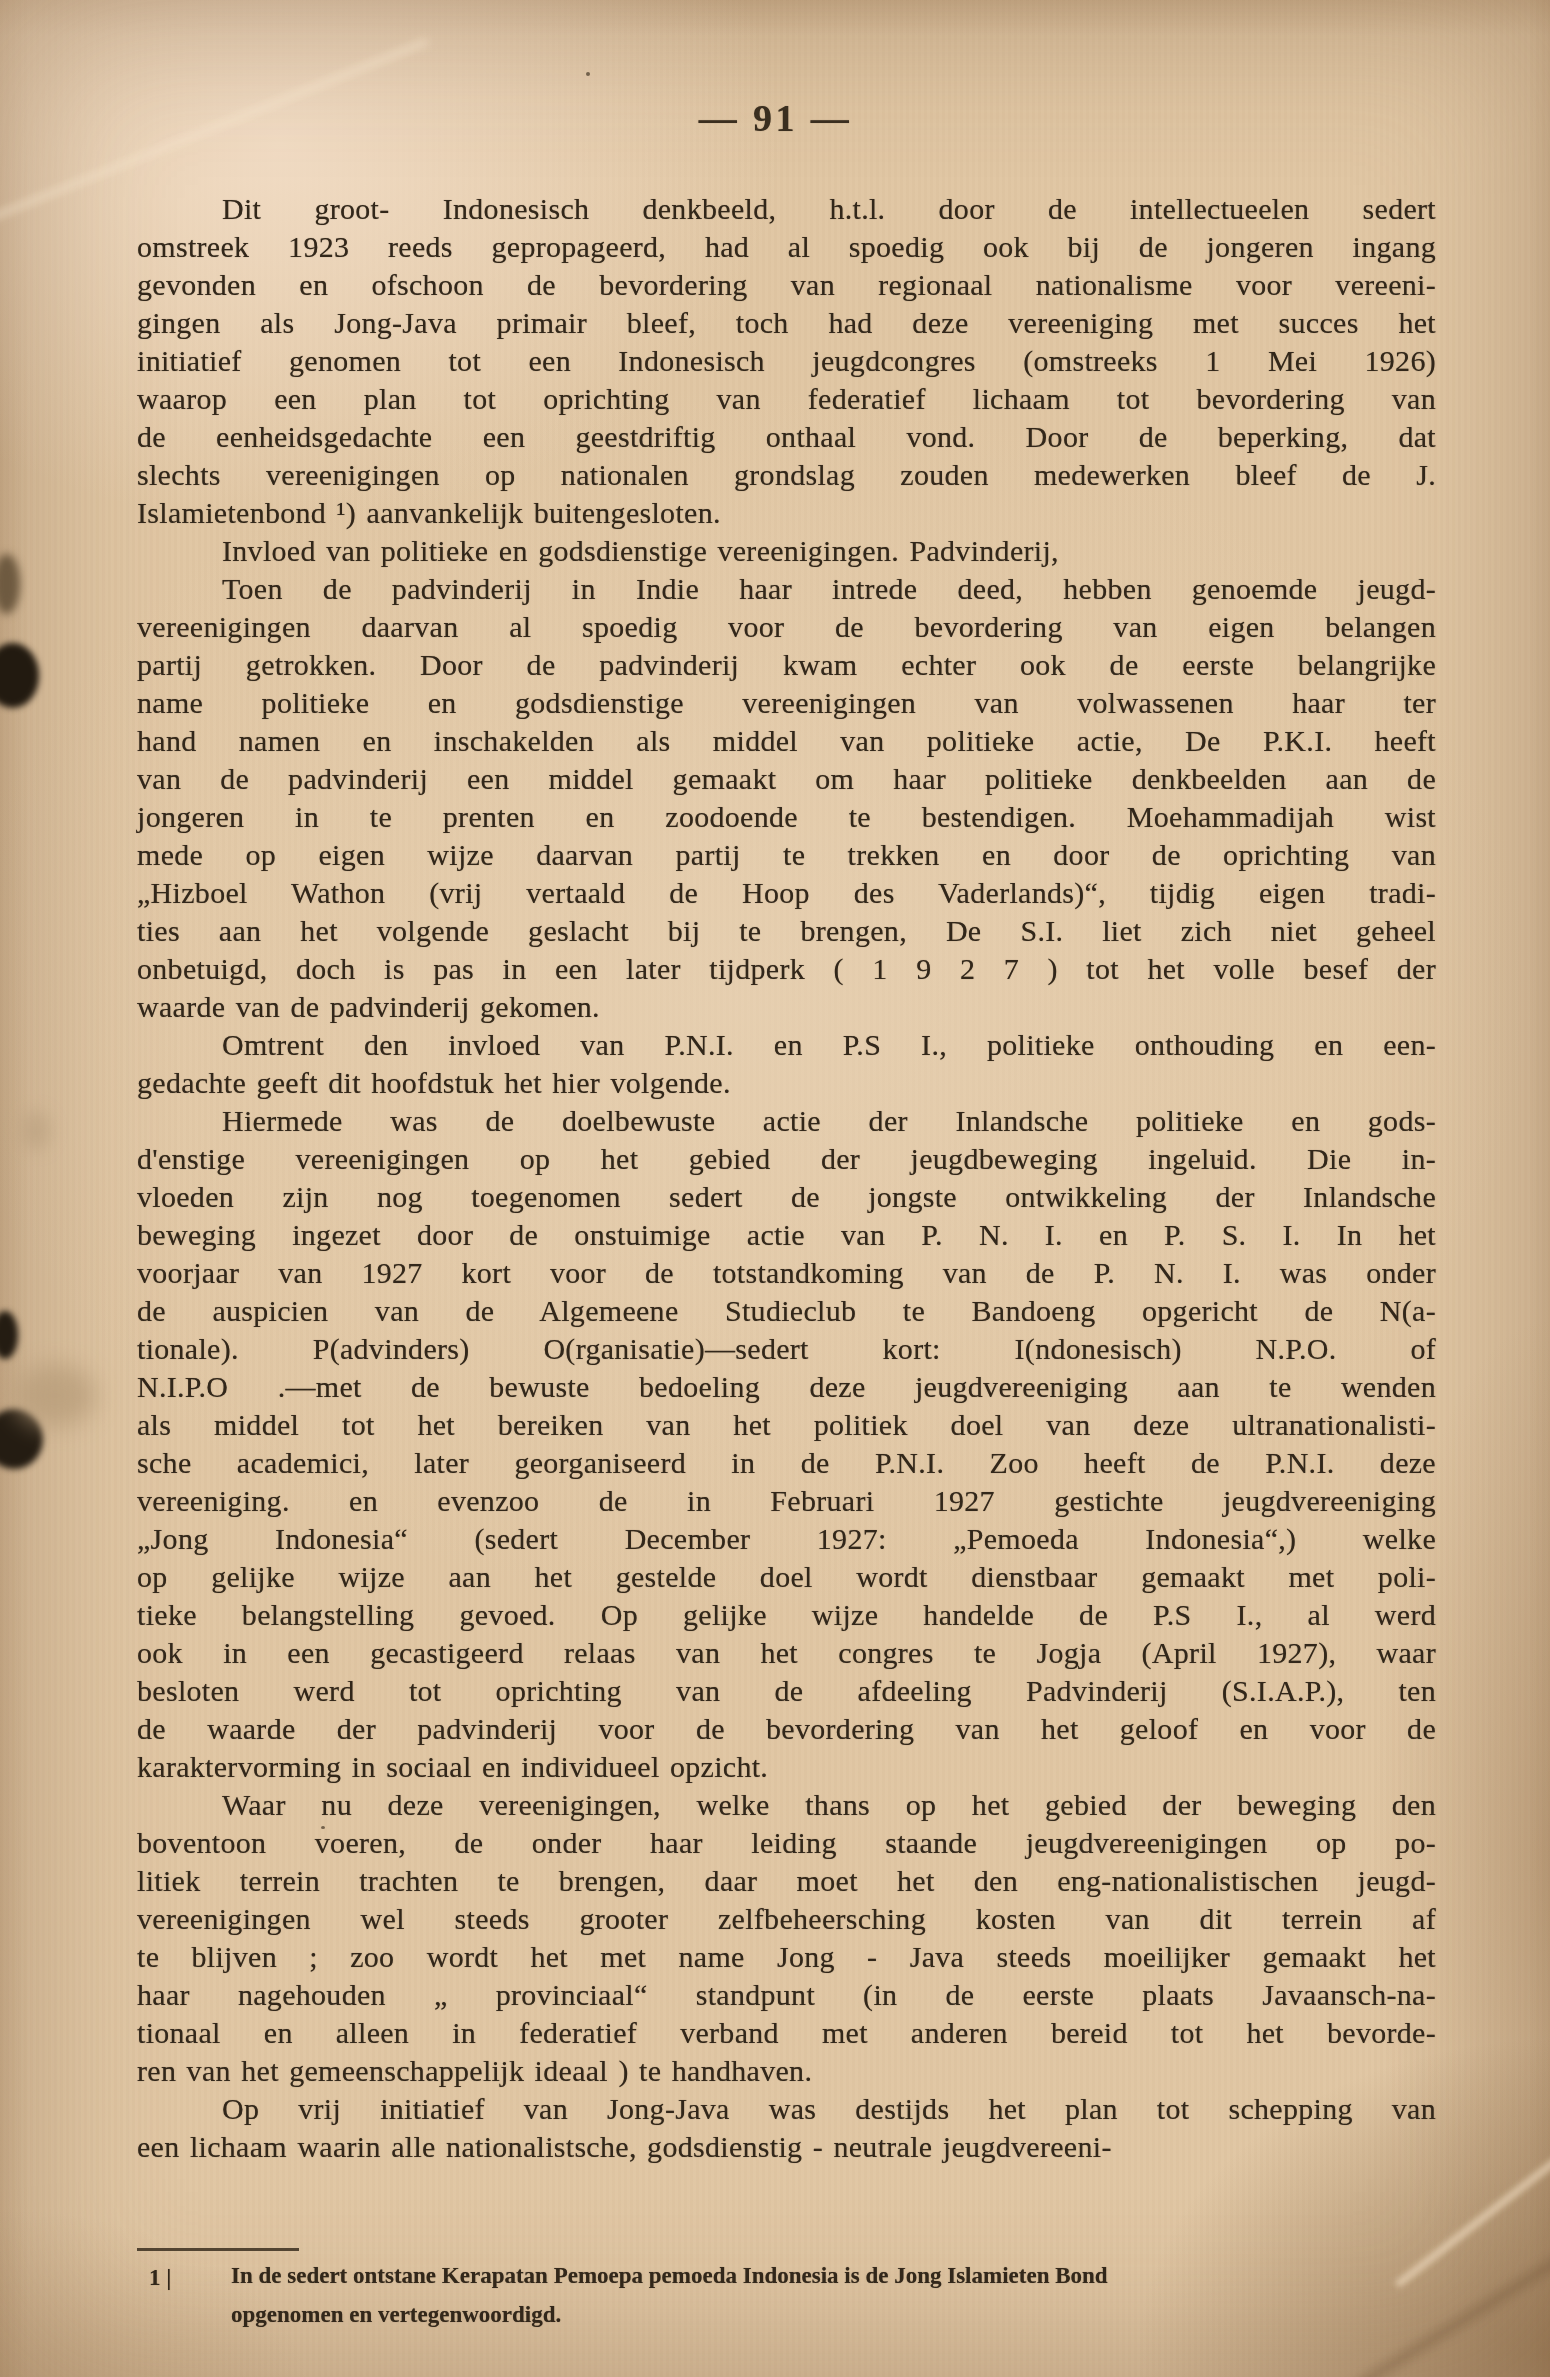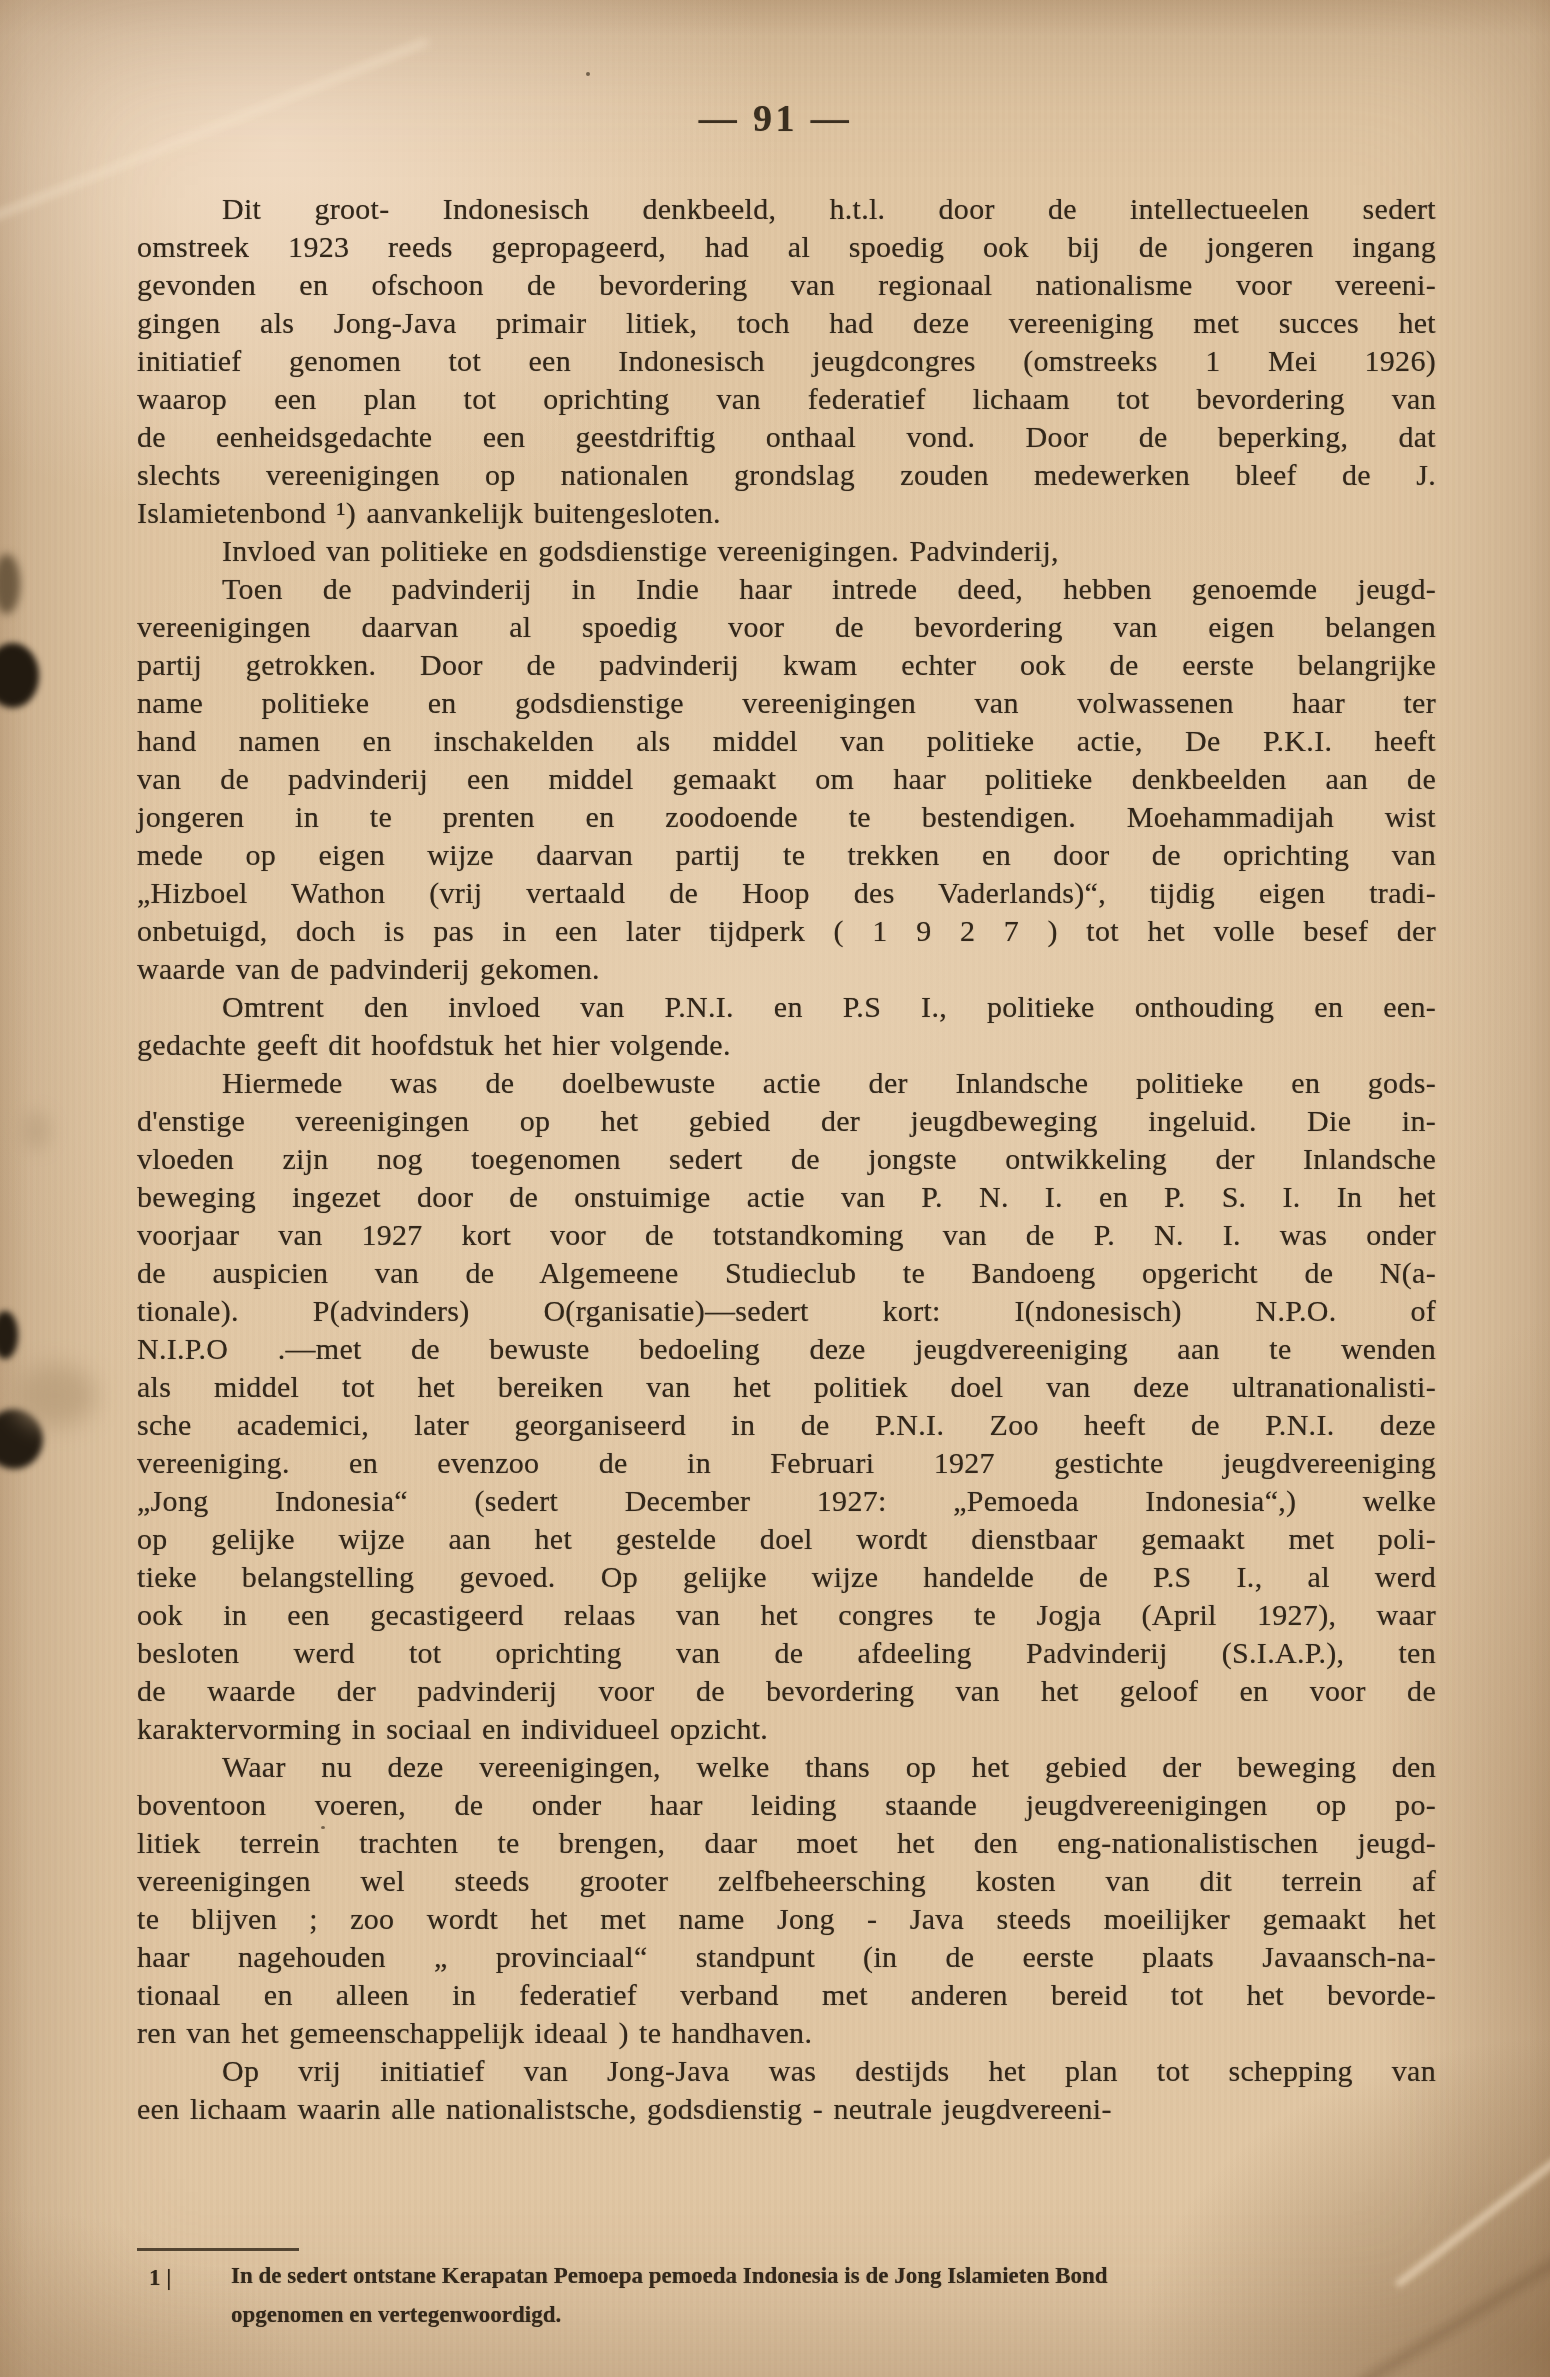--- a/index.html
+++ b/index.html
@@ -72,36 +72,37 @@
 <body>
 
 <div class="page">
   <div class="crease c3"></div>
   <div class="pagenum">— 91 —</div>
 
   <div class="body">
       <div class="line ind">Dit groot- Indonesisch denkbeeld, h.t.l. door de intellectueelen sedert</div>
       <div class="line">omstreek 1923 reeds gepropageerd, had al spoedig ook bij de jongeren ingang</div>
       <div class="line">gevonden en ofschoon de bevordering van regionaal nationalisme voor vereeni-</div>
-      <div class="line">gingen als Jong-Java primair litiek, toch had deze vereeniging met succes het</div>
+      <div class="line">gingen als Jong-Java primair bleef, toch had deze vereeniging met succes het</div>
       <div class="line">initiatief genomen tot een Indonesisch jeugdcongres (omstreeks 1 Mei 1926)</div>
       <div class="line">waarop een plan tot oprichting van federatief lichaam tot bevordering van</div>
       <div class="line">de eenheidsgedachte een geestdriftig onthaal vond.  Door de beperking, dat</div>
       <div class="line">slechts vereenigingen op nationalen grondslag zouden medewerken bleef de J.</div>
       <div class="line end">Islamietenbond ¹) aanvankelijk buitengesloten.</div>
       <div class="line ind end">Invloed van politieke en godsdienstige vereenigingen.  Padvinderij,</div>
       <div class="line ind">Toen de padvinderij in Indie haar intrede deed, hebben genoemde jeugd-</div>
       <div class="line">vereenigingen daarvan al spoedig voor de bevordering van eigen belangen</div>
       <div class="line">partij getrokken. Door de padvinderij kwam echter ook de eerste belangrijke</div>
       <div class="line">name politieke en godsdienstige vereenigingen van volwassenen haar ter</div>
       <div class="line">hand namen en inschakelden als middel van politieke actie, De P.K.I. heeft</div>
       <div class="line">van de padvinderij een middel gemaakt om haar politieke denkbeelden aan de</div>
       <div class="line">jongeren in te prenten en zoodoende te bestendigen. Moehammadijah wist</div>
       <div class="line">mede op eigen wijze daarvan partij te trekken en  door de oprichting van</div>
       <div class="line">„Hizboel Wathon (vrij vertaald de Hoop des Vaderlands)“, tijdig eigen tradi-</div>
+      <div class="line">ties aan het volgende geslacht bij te brengen, De S.I. liet zich niet geheel</div>
       <div class="line">onbetuigd, doch is pas in een later tijdperk ( 1 9 2 7 ) tot het volle besef der</div>
       <div class="line end">waarde van de padvinderij gekomen.</div>
       <div class="line ind">Omtrent den invloed van P.N.I. en P.S I., politieke onthouding en een-</div>
       <div class="line end">gedachte geeft dit hoofdstuk het hier volgende.</div>
       <div class="line ind">Hiermede was de doelbewuste actie der Inlandsche politieke en gods-</div>
       <div class="line">d'enstige vereenigingen op het gebied  der  jeugdbeweging ingeluid. Die in-</div>
       <div class="line">vloeden zijn nog toegenomen sedert de jongste ontwikkeling der Inlandsche</div>
       <div class="line">beweging ingezet door de onstuimige actie van P. N. I. en  P. S. I. In het</div>
       <div class="line">voorjaar van 1927 kort voor de totstandkoming van de P. N. I. was onder</div>
       <div class="line">de auspicien van de Algemeene Studieclub te Bandoeng opgericht de N(a-</div>

